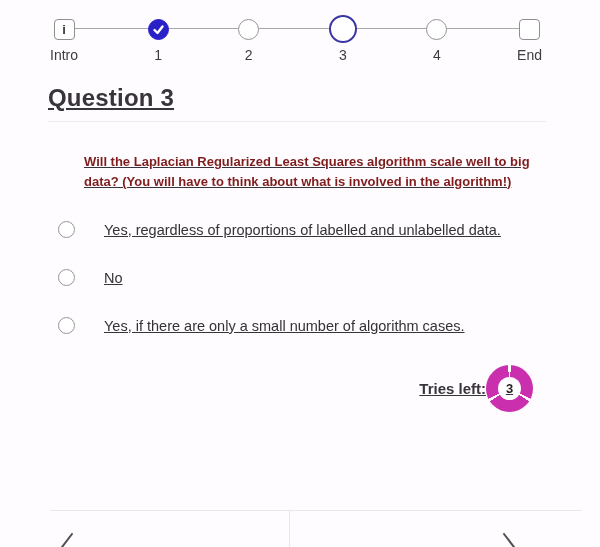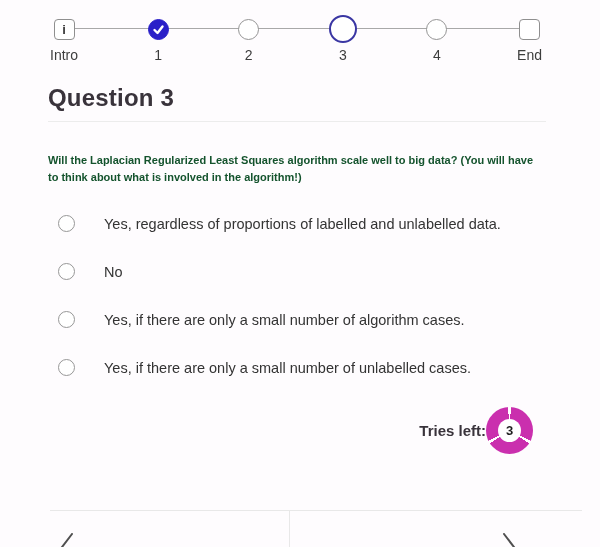--- a/index.html
+++ b/index.html
@@ -49,30 +49,30 @@
   .circ{
     width:21px;height:21px;border-radius:50%;
     border:1.5px solid #949494;background:#fff;
     display:flex;align-items:center;justify-content:center;
   }
   .circ.done{background:var(--blue);border-color:var(--blue);}
   .circ.current{width:28px;height:28px;border:2px solid var(--blue-border);}
   .slabel{margin-top:3px;font-size:14px;color:#3d3d3d;}
 
   
-  main{margin:24px 54px 0 48px;}
+  main{margin:24px 54px 0 48px;text-decoration:underline;}
   h1{
     font-size:24px;font-weight:700;color:var(--ink);
     letter-spacing:.2px;
     padding-bottom:9px;border-bottom:1px solid var(--line-light);
   }
   .qtext{
     margin-top:30px;
     max-width:505px;
-    font-size:11px;font-weight:700;line-height:1.5;color:#14532d;
+    font-size:13px;font-weight:700;line-height:1.5;color:#7f1d1d;margin-left:36px;
   }
   .options{margin-top:30px;padding-left:10px;}
   .opt{
     display:flex;align-items:center;gap:13px;
     margin-bottom:31px;cursor:pointer;
   }
   .radio{
     width:17px;height:17px;flex-shrink:0;
     border:1.5px solid #979797;border-radius:50%;background:#fff;
   }
@@ -181,24 +181,20 @@
       <span class="olabel">Yes, regardless of proportions of labelled and unlabelled data.</span>
     </div>
     <div class="opt">
       <span class="radio"></span>
       <span class="olabel">No</span>
     </div>
     <div class="opt">
       <span class="radio"></span>
       <span class="olabel">Yes, if there are only a small number of algorithm cases.</span>
     </div>
-    <div class="opt">
-      <span class="radio"></span>
-      <span class="olabel">Yes, if there are only a small number of unlabelled cases.</span>
-    </div>
   </div>
 
   <div class="tries">
     <span class="tries-label">Tries left:</span>
     <div class="donut">
       <div class="donut-hole">3</div>
     </div>
   </div>
 </main>
 

